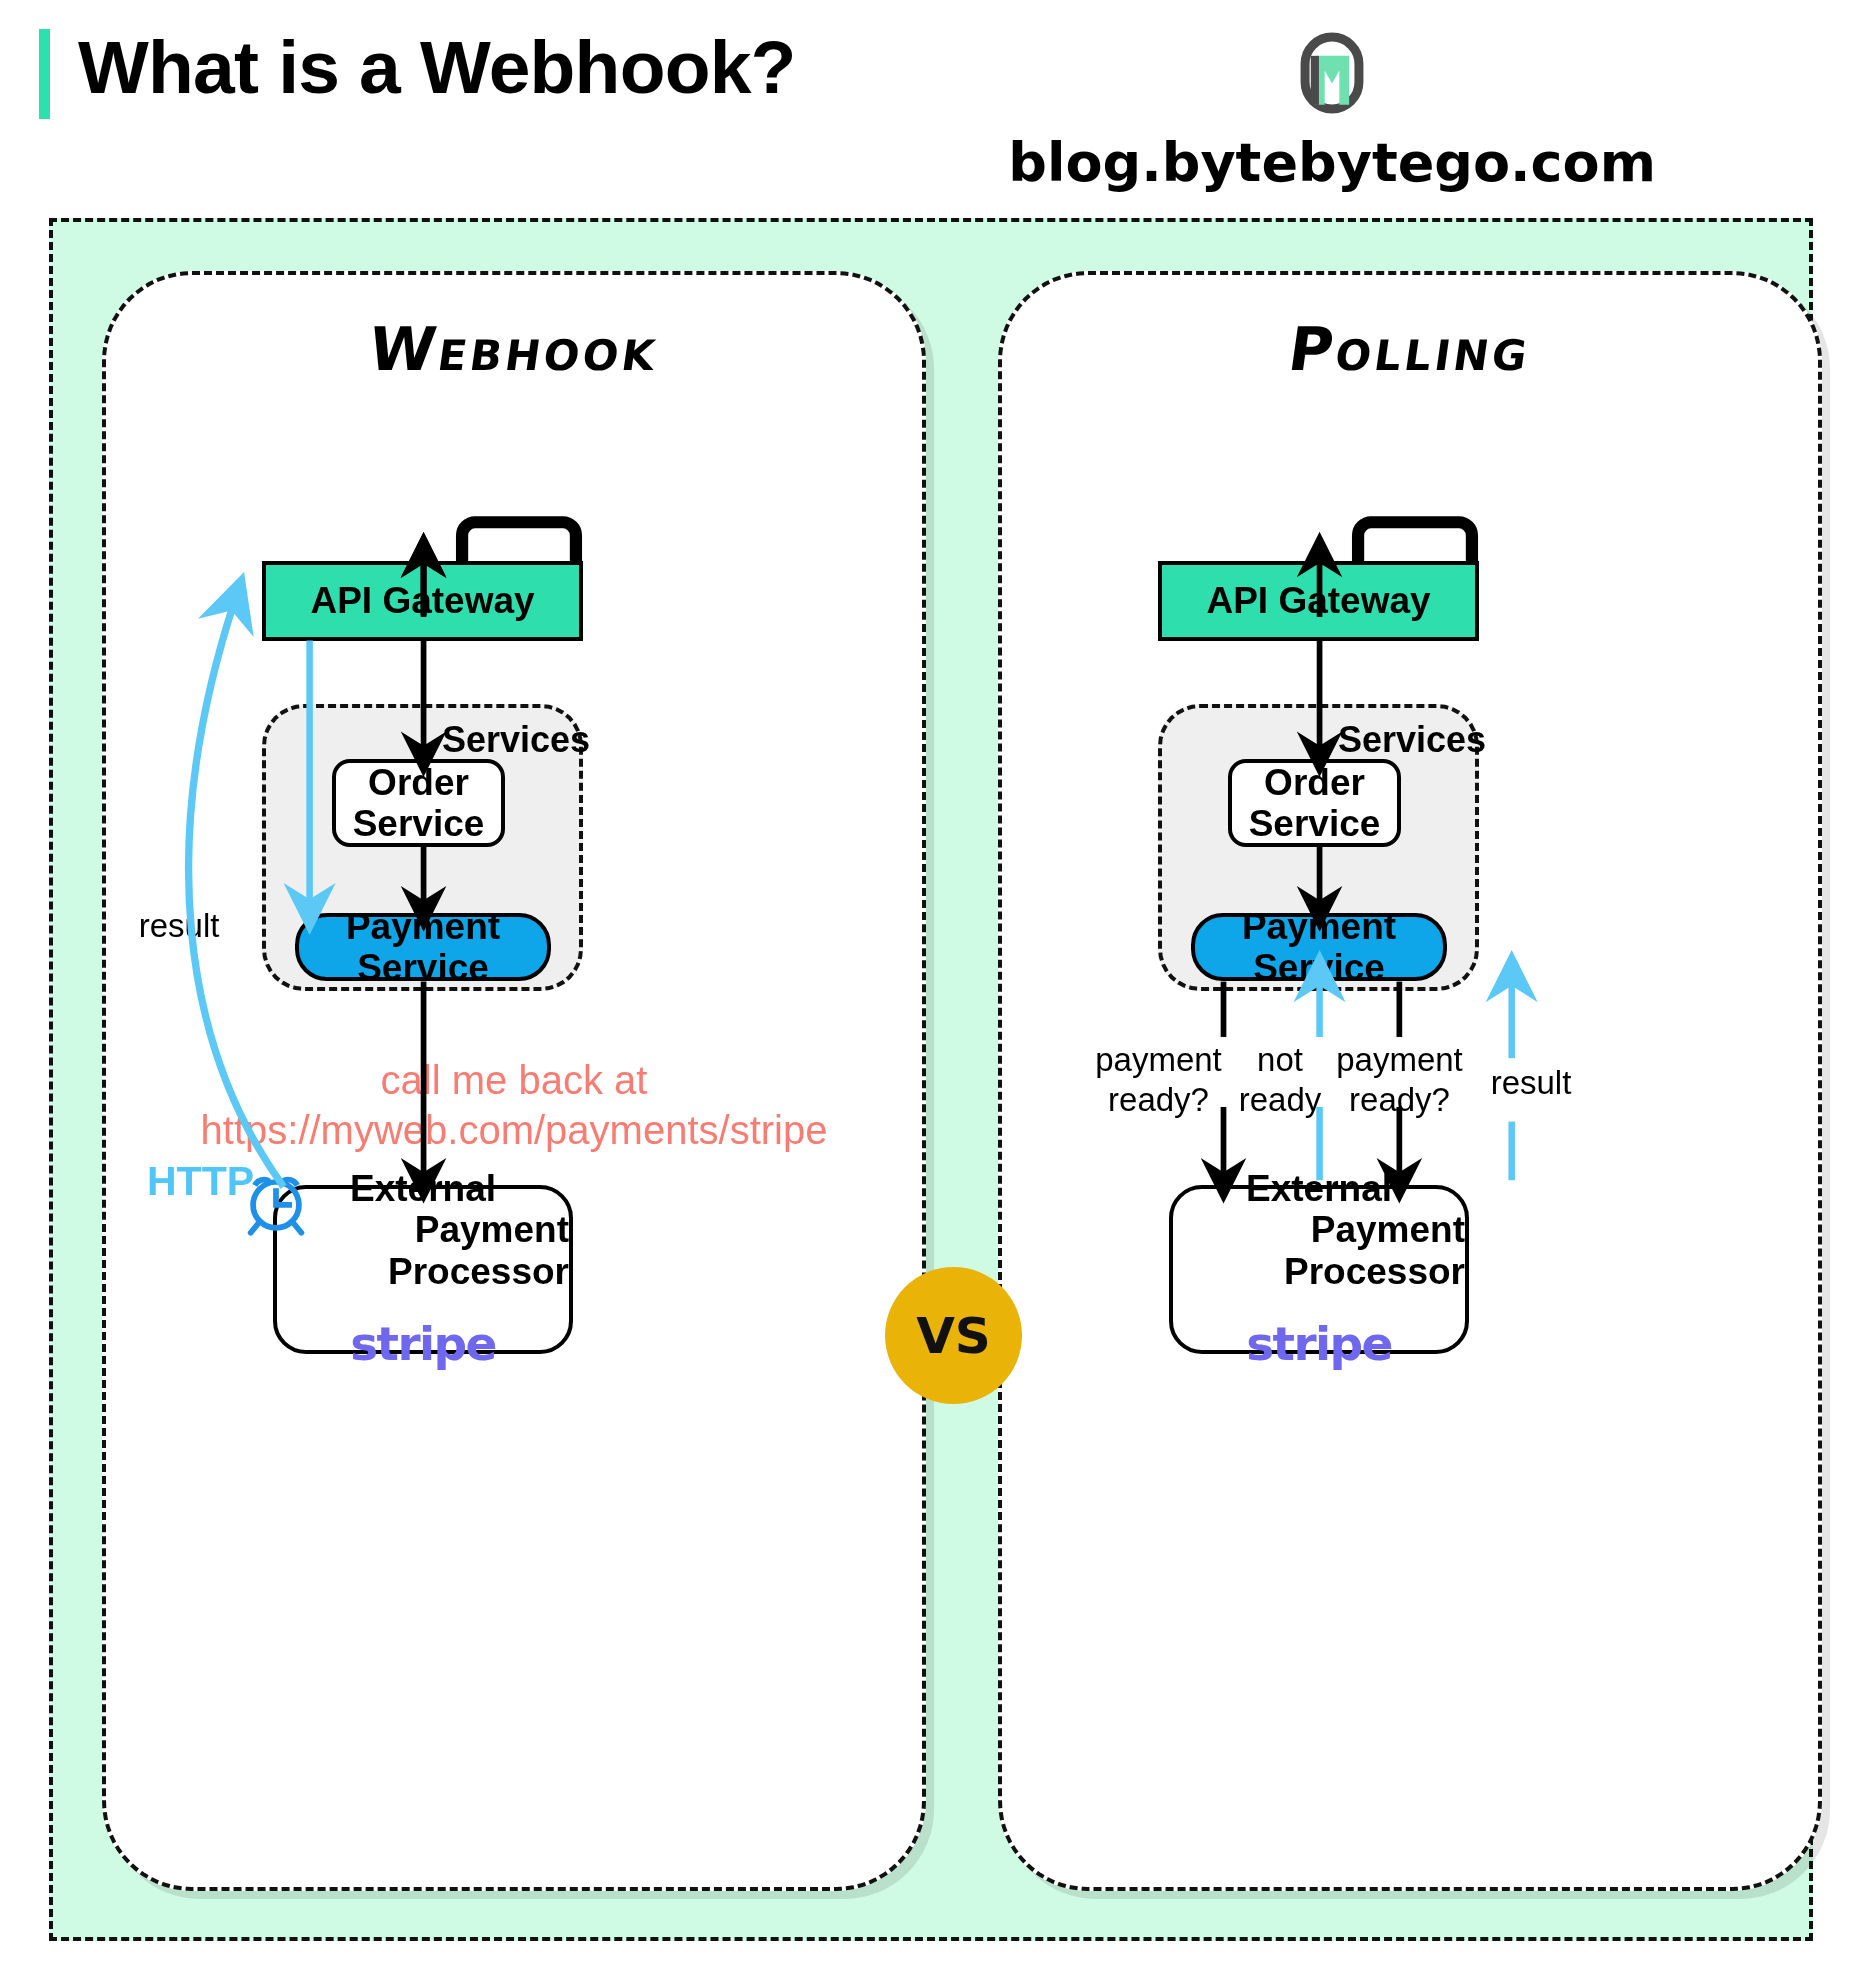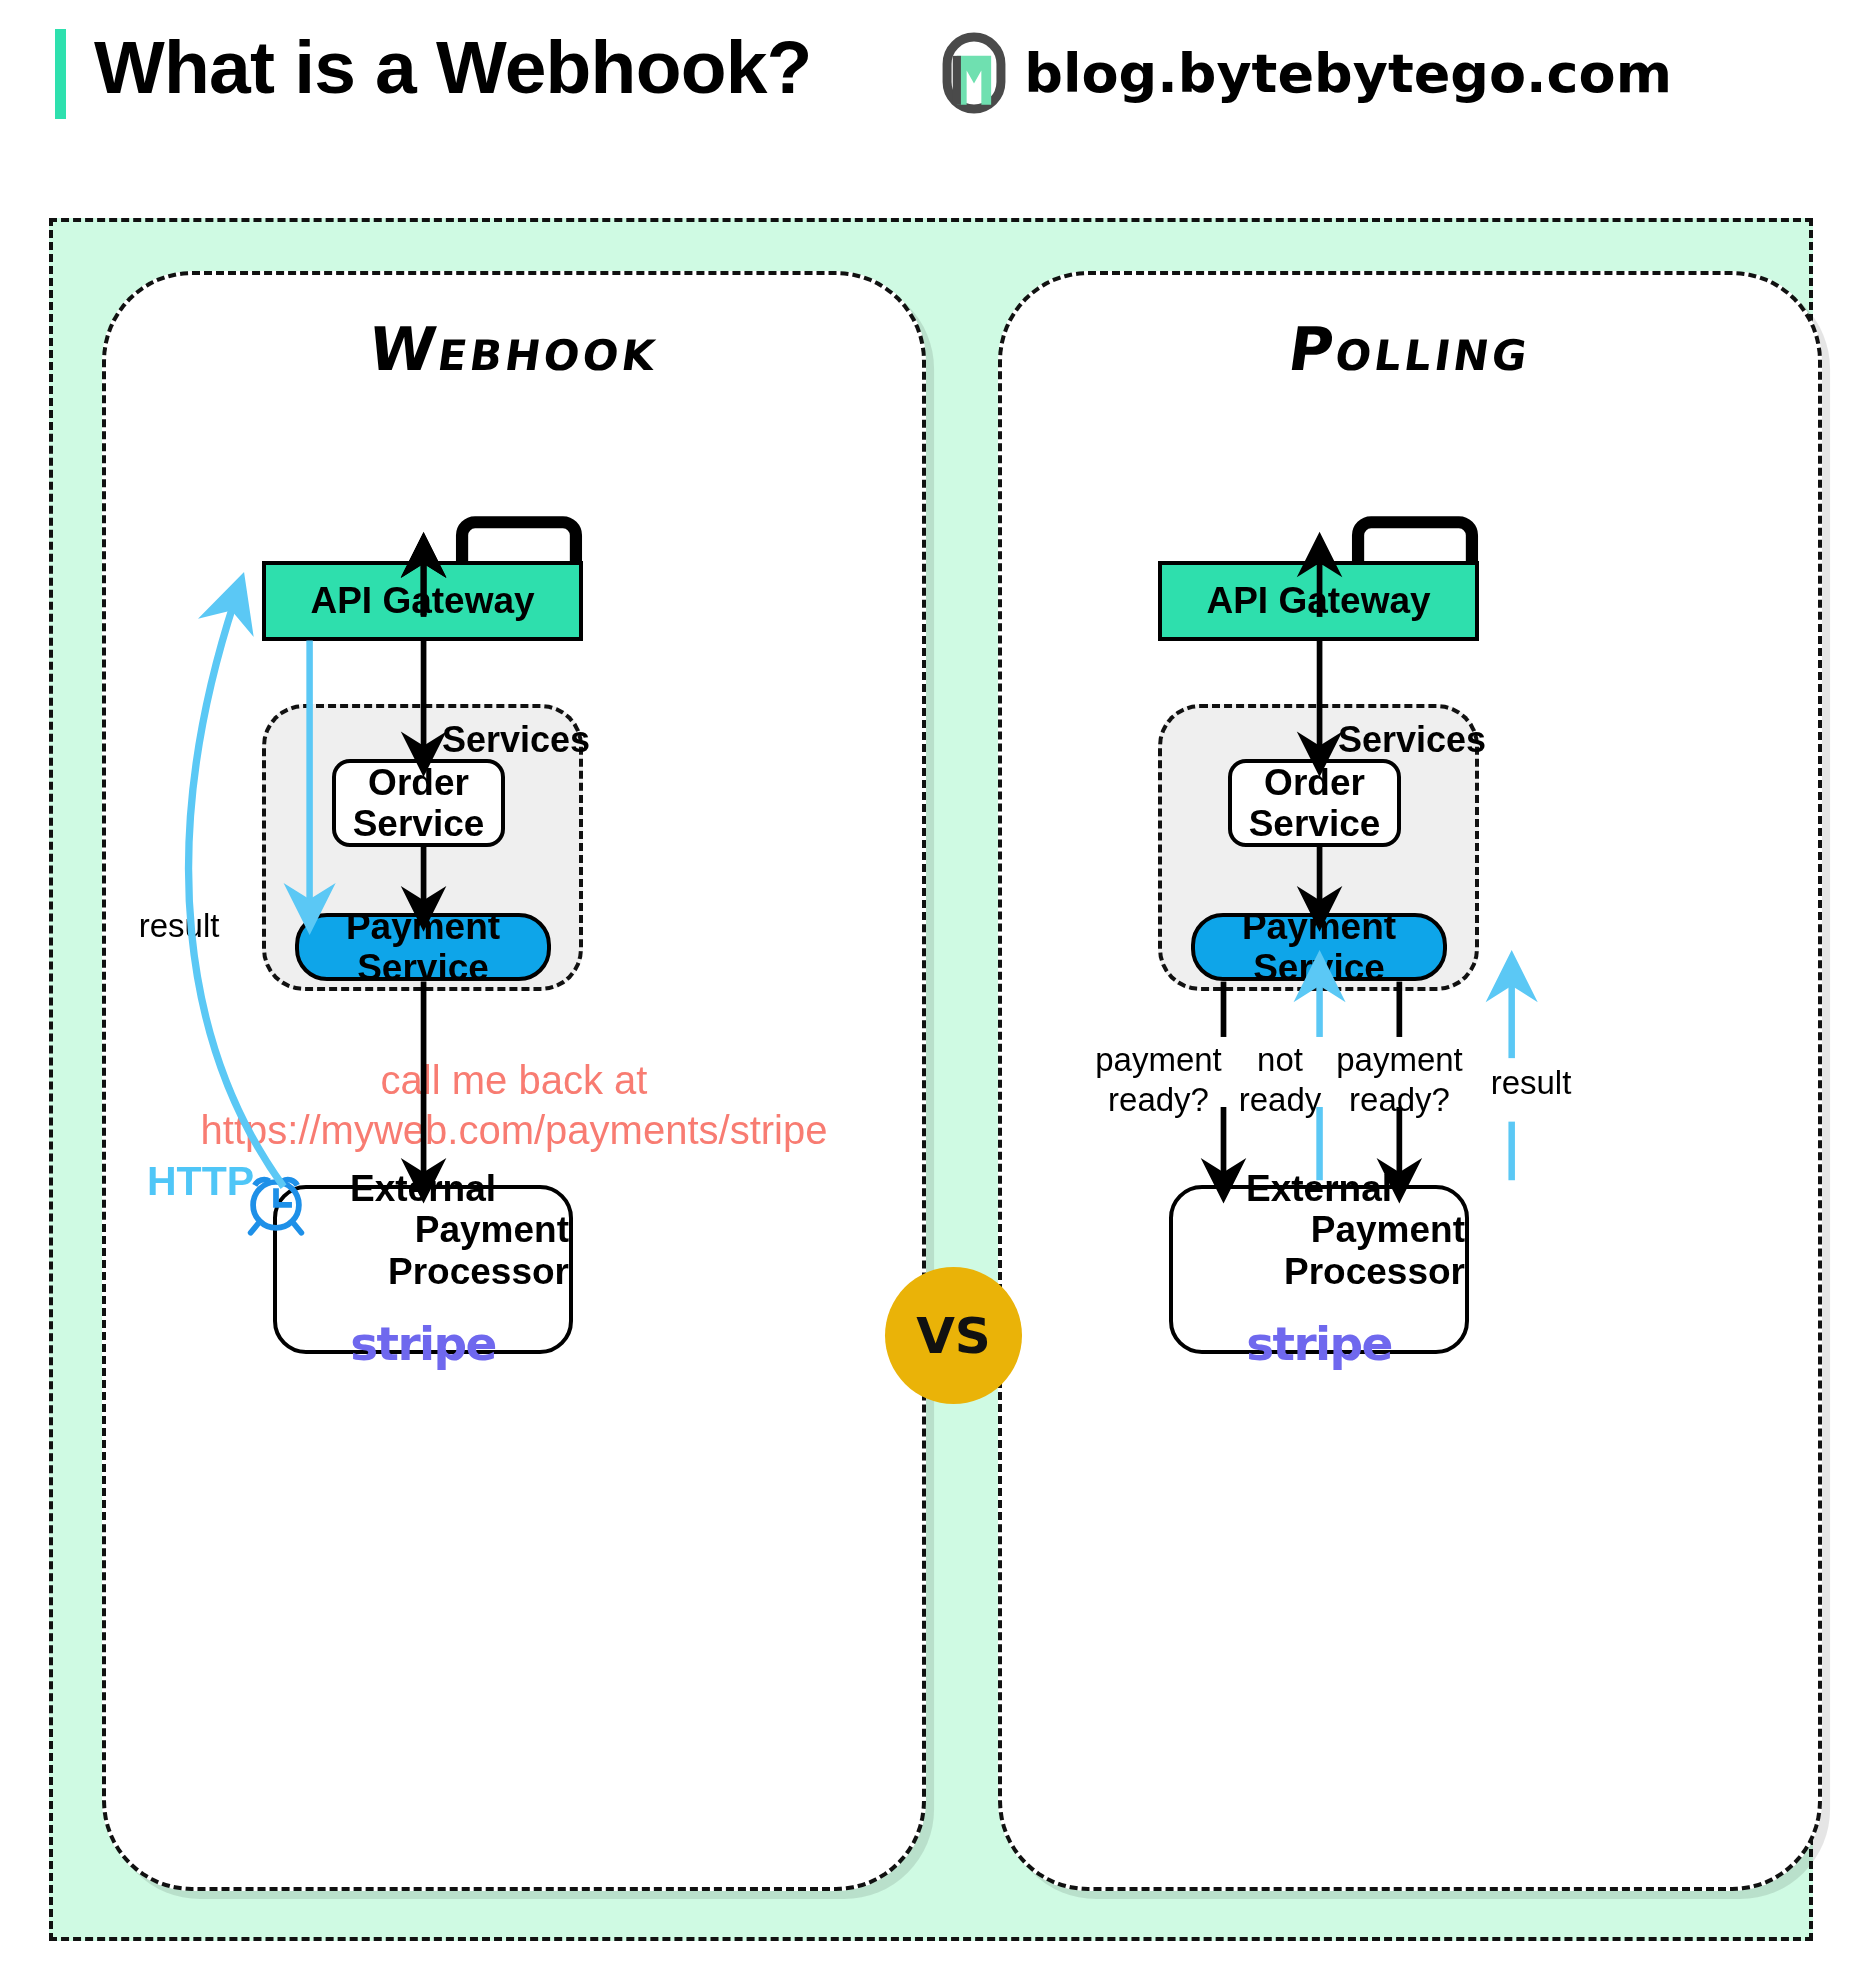--- a/index.html
+++ b/index.html
@@ -1,26 +1,26 @@
 <!DOCTYPE html>
 <html style="font-size:13px"><head>
 <meta charset="utf-8">
 <style>
   html,body{margin:0;padding:0;background:#fff;}
   body{width:1861px;height:1983px;position:relative;overflow:hidden;
        font-family:"Liberation Sans","DejaVu Sans",sans-serif;}
 
   
-  #header{position:absolute;left:0;top:0;width:1703px;height:204px;margin-left:16px;}
+  #header{position:absolute;left:0;top:0;width:1703px;height:204px;}
   #title-accent{position:absolute;left:39px;top:29px;width:11.4px;height:90px;
                 background:#2EE0AE;}
   #page-title{position:absolute;left:78px;top:24.4px;font-size:75px;font-weight:bold;
               color:#000;letter-spacing:-0.8px;white-space:nowrap;
               font-family:"Liberation Sans","DejaVu Sans",sans-serif;}
-  #brand{position:absolute;right:47px;top:33px;display:flex;align-items:center;gap:18px;}
+  #brand{position:absolute;right:47px;top:33px;display:flex;align-items:center;gap:18px;flex-direction:column;}
   #brand-text{font-size:54px;font-weight:bold;color:#000;white-space:nowrap;
               font-family:"DejaVu Sans",sans-serif;}
 
   
   #outer{position:absolute;left:49px;top:218px;width:1764px;height:1723px;
          background:#CFFAE3;border:4.9px dashed #111;box-sizing:border-box;}
 
   
   .panel{position:absolute;top:49px;height:1620px;background:#fff;
          border:4.1px dashed #111;border-radius:90px;box-sizing:border-box;

